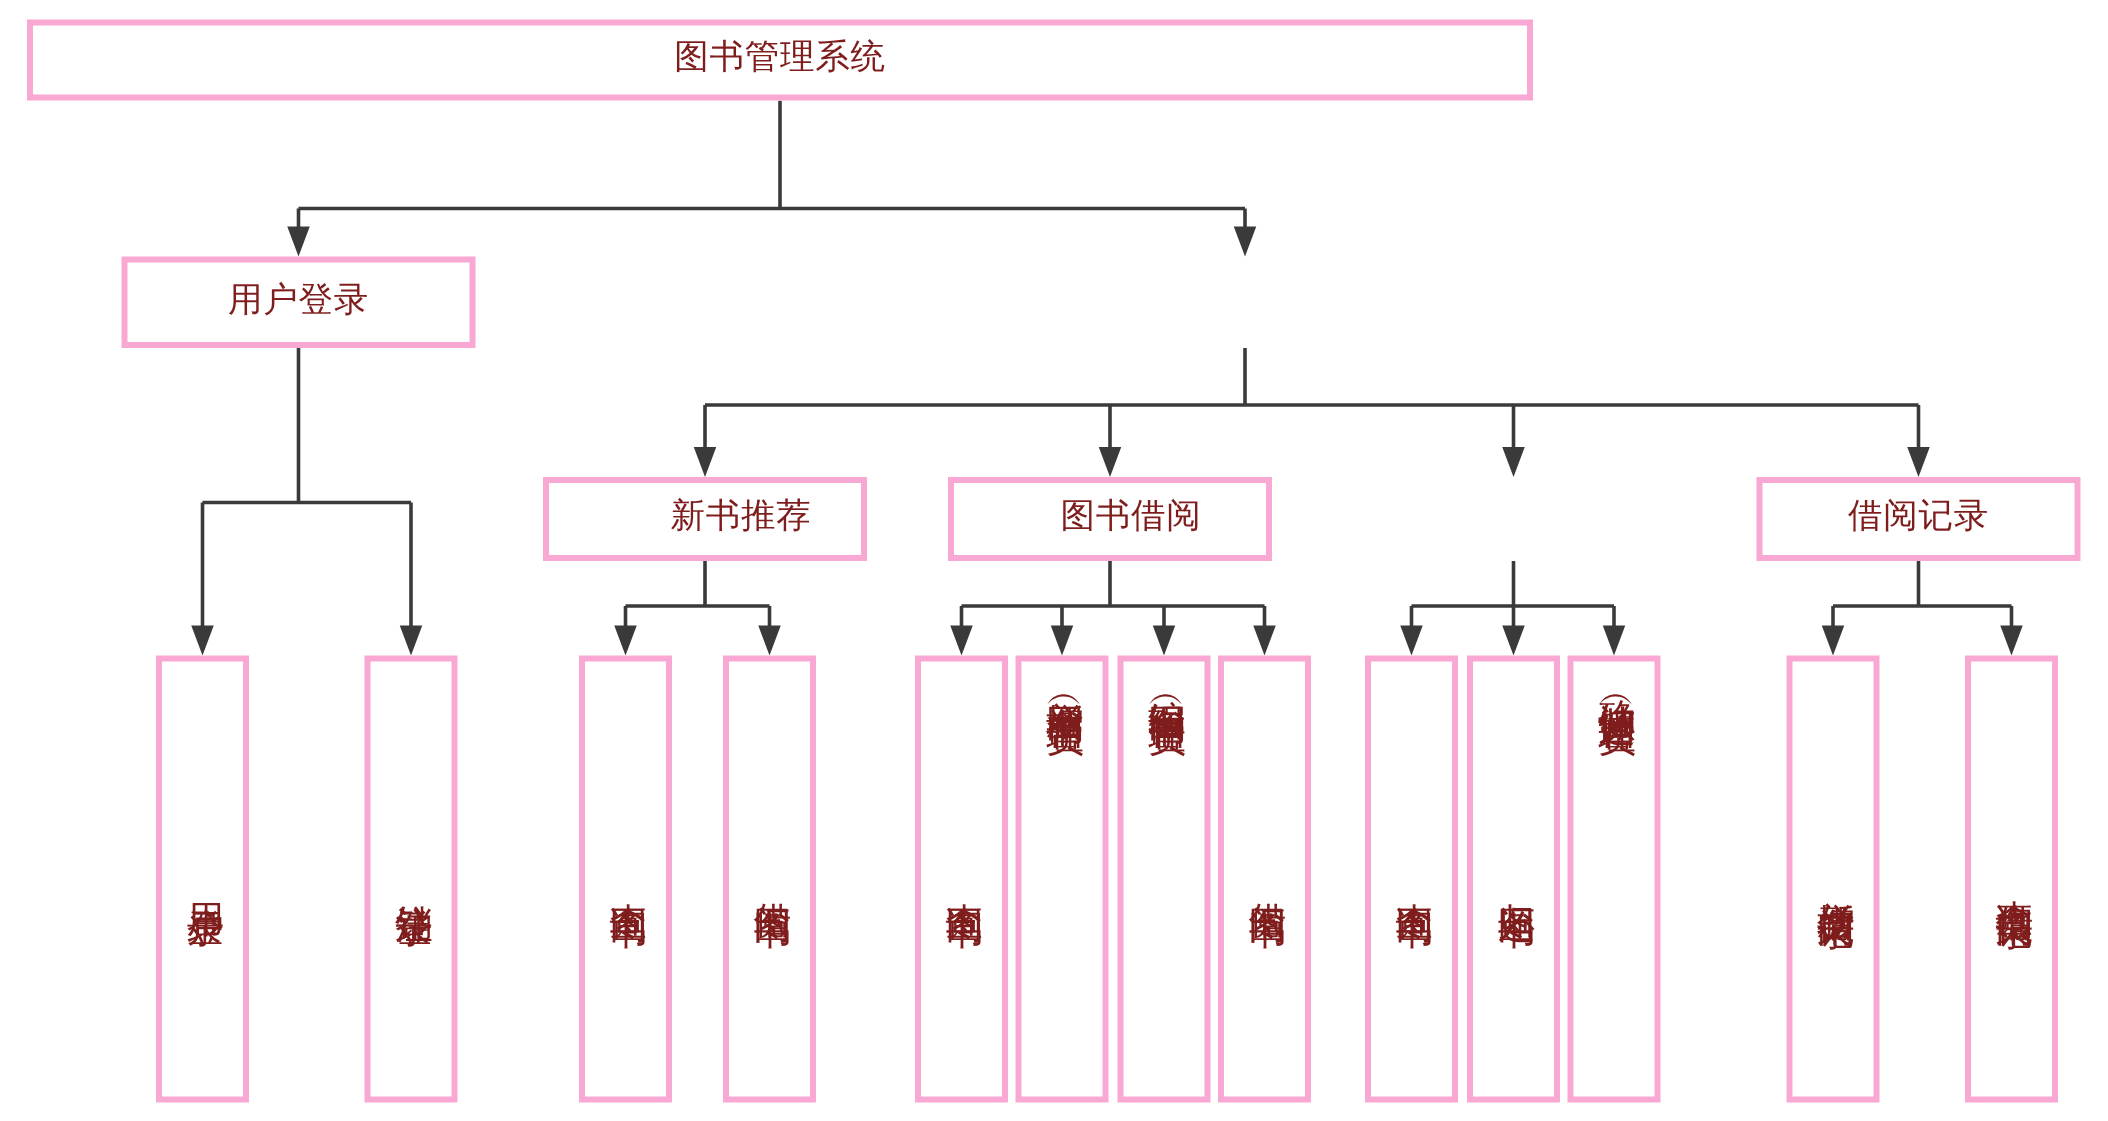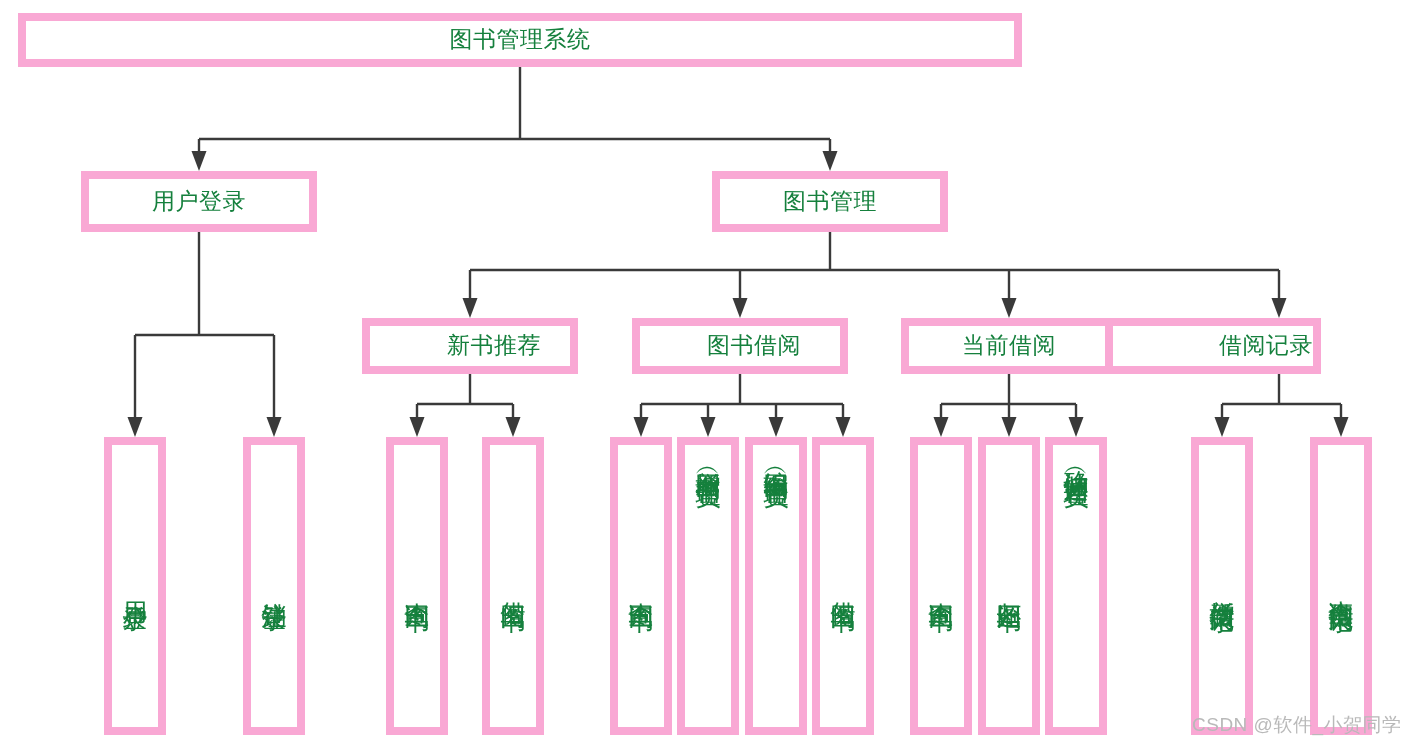--- a/index.html
+++ b/index.html
@@ -23,26 +23,27 @@
     left: 0;
     top: 0;
     width: 1405px;
     height: 747px;
     pointer-events: none;
   }
   .node {
     position: absolute;
     box-sizing: border-box;
     background: #ffffff;
-    border: 8px solid #f9a8d4;
+    border: 4px solid #f9a8d4;
     display: flex;
     align-items: center;
     justify-content: center;
-    color: #15803d;
+    color: #7f1d1d;
     z-index: 2;
+    font-family: Liberation Mono, monospace;
   }
   .node .label {
     display: block;
     text-align: center;
     line-height: 1.18;
     white-space: nowrap;
   }
   
   .node.horiz .label {
     font-size: 23px;
@@ -134,33 +135,27 @@
       <line x1="1341" y1="404" x2="1341" y2="418" stroke="#3a3a3a" stroke-width="2.4"></line>
       <polygon points="1333.5,417 1348.5,417 1341,437" fill="#3a3a3a"></polygon>
     </svg>
 
   <div class="node horiz" style="left: 18px; top: 13px; width: 1004px; height: 54px;">
       <span class="label">图书管理系统</span>
     </div>
     <div class="node horiz" style="left: 81px; top: 171px; width: 236px; height: 61px;">
       <span class="label">用户登录</span>
     </div>
-    <div class="node horiz" style="left: 712px; top: 171px; width: 236px; height: 61px;">
-      <span class="label">图书管理</span>
-    </div>
     <div class="node horiz" style="left: 362px; top: 318px; width: 216px; height: 56px; padding-left: 48px;">
       <span class="label">新书推荐</span>
     </div>
     <div class="node horiz" style="left: 632px; top: 318px; width: 216px; height: 56px; padding-left: 28px;">
       <span class="label">图书借阅</span>
     </div>
-    <div class="node horiz" style="left: 901px; top: 318px; width: 216px; height: 56px;">
-      <span class="label">当前借阅</span>
-    </div>
-    <div class="node horiz" style="left: 1105px; top: 318px; width: 216px; height: 56px; justify-content: flex-end;">
+    <div class="node horiz" style="left: 1171px; top: 318px; width: 216px; height: 56px;">
       <span class="label">借阅记录</span>
     </div>
     <div class="node vert centered" style="left: 104px; top: 437px; width: 62px; height: 298px;">
       <span class="label">用户登录</span>
     </div>
     <div class="node vert centered" style="left: 243px; top: 437px; width: 62px; height: 298px;">
       <span class="label">注销登录</span>
     </div>
     <div class="node vert centered" style="left: 386px; top: 437px; width: 62px; height: 298px;">
       <span class="label">查询图书</span>
@@ -188,14 +183,13 @@
     </div>
     <div class="node vert" style="left: 1045px; top: 437px; width: 62px; height: 298px;">
       <span class="label">确认归还（管理员）</span>
     </div>
     <div class="node vert centered" style="left: 1191px; top: 437px; width: 62px; height: 298px;">
       <span class="label">新增借阅记录</span>
     </div>
     <div class="node vert centered" style="left: 1310px; top: 437px; width: 62px; height: 298px;">
       <span class="label">查询借阅记录</span>
     </div>
-    <div class="watermark" style="left: 1192px; top: 712px; color: rgb(185, 185, 185);">CSDN @软件_小贺同学</div>
 </div>
 
 </body></html>

